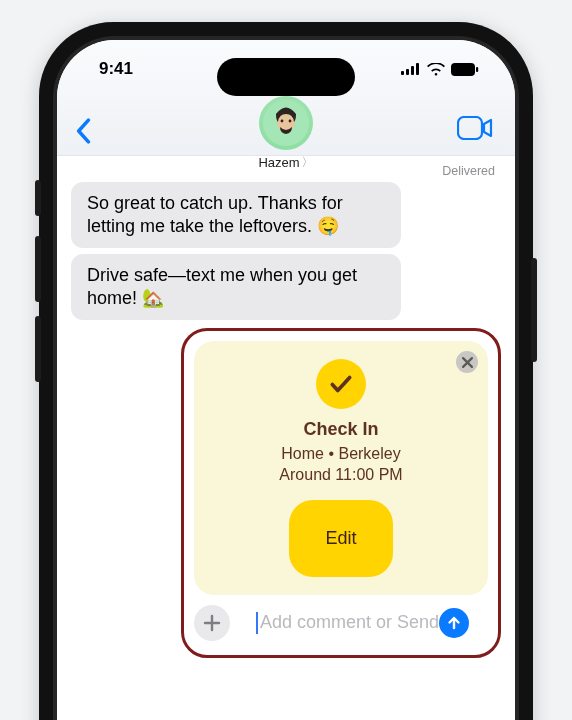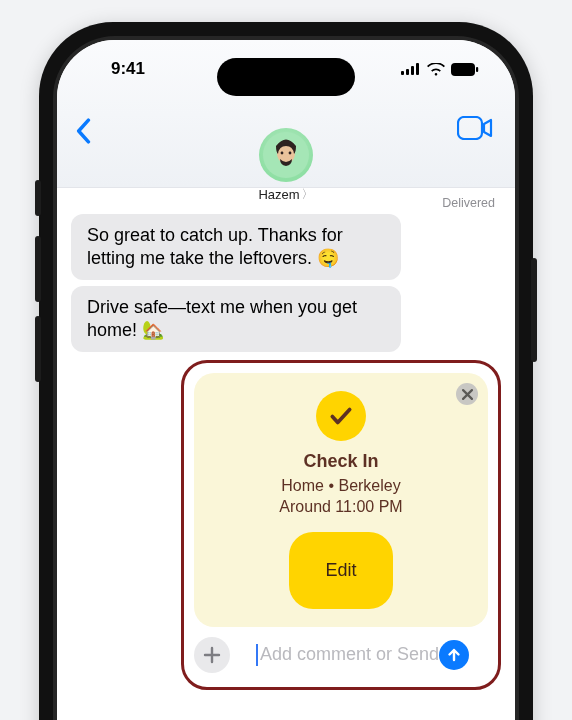--- a/index.html
+++ b/index.html
@@ -41,35 +41,35 @@
     left: 50%;
     transform: translateX(-50%);
     width: 138px;
     height: 38px;
     background: #000;
     border-radius: 22px;
     z-index: 50;
   }
   .status-bar {
     position: absolute;
-    top: 0; left: 12px; right: 0;
+    top: 0; left: 0; right: 0;
     height: 58px;
     display: flex;
     justify-content: space-between;
     align-items: center;
     padding: 0 36px 0 42px;
     font-weight: 600;
     font-size: 17px;
     z-index: 40;
   }
   .status-right { display: flex; align-items: center; gap: 6px; }
   .cell svg, .wifi svg, .batt svg { display:block; }
   .header {
-    padding-top: 88px;
-    height: 148px;
+    padding-top: 56px;
+    height: 116px;
     background: linear-gradient(#fafbfd, #eef1f5);
     border-bottom: 1px solid #e3e5ea;
     position: relative;
   }
   .back {
     position: absolute;
     left: 18px;
     top: 78px;
   }
   .video {

